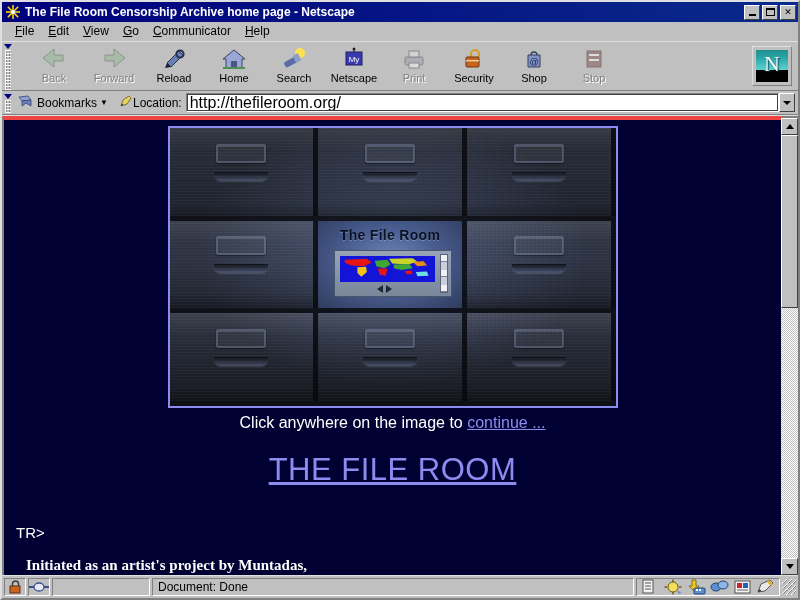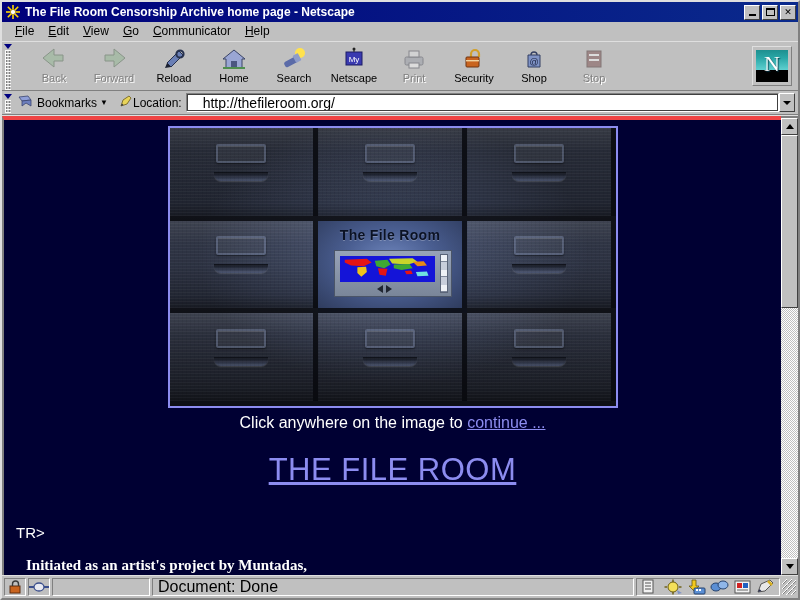--- a/index.html
+++ b/index.html
@@ -177,23 +177,23 @@
   }
   .loc-input {
     flex: 1; height: 19px;
     background: #ffffff;
     border-left: 1px solid #808080;
     border-top: 1px solid #808080;
     border-right: 1px solid #ffffff;
     border-bottom: 1px solid #ffffff;
     outline: 1px solid #404040;
     outline-offset: -2px;
-    font-size: 14px; color:#000;
+    font-size: 16px; color:#000;
     display:flex; align-items:center;
-    padding-left: 16px;
+    padding-left: 3px;
     margin-right: 0px;
     box-sizing: border-box;
     font-family: "Liberation Sans", sans-serif;
   }
   .loc-drop {
     width: 16px; height: 19px; flex:none;
     background:#c0c0c0;
     border-left: 1px solid #ffffff; border-top: 1px solid #ffffff;
     border-right: 1px solid #404040; border-bottom: 1px solid #404040;
     display:flex; align-items:center; justify-content:center;
@@ -405,21 +405,21 @@
   }
   .st-cell {
     height: 18px;
     border-left:1px solid #808080; border-top:1px solid #808080;
     border-right:1px solid #ffffff; border-bottom:1px solid #ffffff;
     box-sizing:border-box;
     display:flex; align-items:center;
   }
   .st-icon { width: 22px; justify-content:center; }
   .st-prog { width: 98px; background:#c0c0c0; }
-  .st-msg { flex:1; padding-left:5px; font-size:16px; color:#000; }
+  .st-msg { flex:1; padding-left:5px; font-size:12px; color:#000; }
   .compbar {
     display:flex; align-items:center; gap: 4px;
     height:18px; padding: 0 4px;
     border-left:1px solid #808080; border-top:1px solid #808080;
     border-right:1px solid #ffffff; border-bottom:1px solid #ffffff;
     box-sizing:border-box;
   }
   .compbar .cicon { width:19px; height:16px; position:relative; }
   .resize-grip {
     width: 14px; height: 16px; flex:none;

